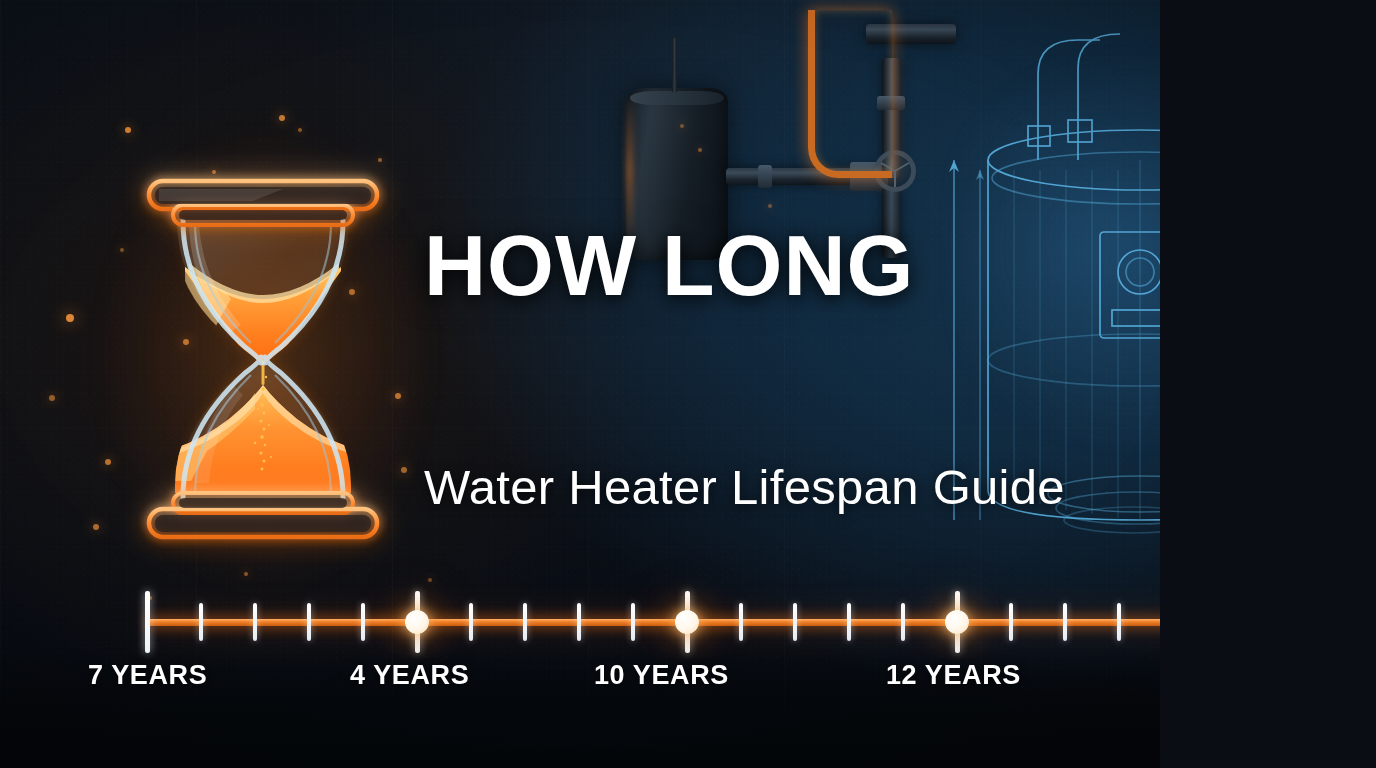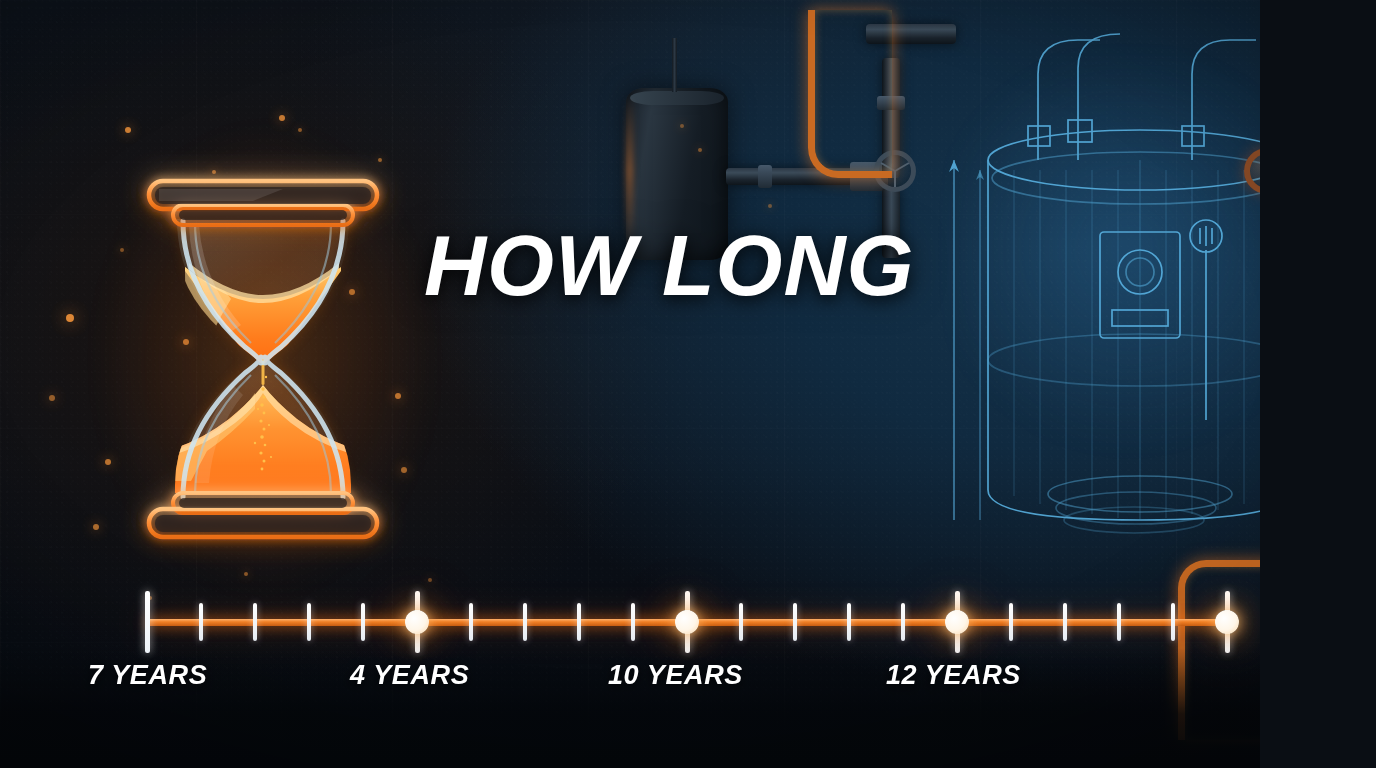--- a/index.html
+++ b/index.html
@@ -2,21 +2,21 @@
 <html><head>
 <meta charset="utf-8">
 <style>
   * { margin:0; padding:0; box-sizing:border-box; }
   html,body { width:1376px; height:768px; overflow:hidden; }
   body {
     background:#0a0e14;
     font-family:"Liberation Sans", sans-serif;
     position:relative;
   }
-  #stage { position:absolute; inset:0; width:1260px; height:768px; overflow:hidden;font-style:italic; }
+  #stage { position:absolute; inset:0; width:1160px; height:768px; overflow:hidden; }
 
   
   .bg-base{
     position:absolute; inset:0;
     background:
       radial-gradient(900px 620px at 1070px 250px, #15344d 0%, #102a40 32%, rgba(10,22,34,0) 72%),
       radial-gradient(620px 520px at 250px 330px, #1c1410 0%, rgba(16,12,10,0) 70%),
       radial-gradient(700px 500px at 760px 160px, #16202c 0%, rgba(12,17,24,0) 70%),
       linear-gradient(180deg,#0c121a 0%, #0b1018 55%, #070b11 100%);
   }
@@ -418,20 +418,21 @@
       <path d="M26 26 L150 26 L120 38 L26 38 Z" fill="#ffffff" opacity=".1"></path>
     </svg>
   </div>
 
   <div class="bg-bottom"></div>
   <div class="vignette"></div>
 
   <div class="headline">
     <span class="l1">How Long</span>
   </div>
+  <div class="subtitle">Water Heater Lifespan Guide</div>
 
   <div class="tl" id="timeline-layer">
       <div class="tl-line" style="left: 147px; top: 619px; width: 1080px;"></div>
       <div class="tl-minor" style="left: 199px; top: 603px;"></div>
       <div class="tl-minor" style="left: 253px; top: 603px;"></div>
       <div class="tl-minor" style="left: 307px; top: 603px;"></div>
       <div class="tl-minor" style="left: 361px; top: 603px;"></div>
       <div class="tl-minor" style="left: 469px; top: 603px;"></div>
       <div class="tl-minor" style="left: 523px; top: 603px;"></div>
       <div class="tl-minor" style="left: 577px; top: 603px;"></div>
@@ -444,21 +445,21 @@
       <div class="tl-minor" style="left: 1063px; top: 603px;"></div>
       <div class="tl-minor" style="left: 1117px; top: 603px;"></div>
       <div class="tl-minor" style="left: 1171px; top: 603px;"></div>
       <div class="tl-major" style="left: 144.5px; top: 591px;"></div>
       <div class="tl-label" style="left: 88px; top: 660px;">7 YEARS</div>
       <div class="tl-major" style="left: 414.5px; top: 591px;"></div>
       <div class="tl-dot" style="left: 405px; top: 610px;"></div>
       <div class="tl-label" style="left: 350px; top: 660px;">4 YEARS</div>
       <div class="tl-major" style="left: 684.5px; top: 591px;"></div>
       <div class="tl-dot" style="left: 675px; top: 610px;"></div>
-      <div class="tl-label" style="left: 608px; top: 660px;">10 YEARS</div>
+      <div class="tl-label" style="left: 594px; top: 660px;">10 YEARS</div>
       <div class="tl-major" style="left: 954.5px; top: 591px;"></div>
       <div class="tl-dot" style="left: 945px; top: 610px;"></div>
       <div class="tl-label" style="left: 886px; top: 660px;">12 YEARS</div>
       <div class="tl-major" style="left: 1224.5px; top: 591px;"></div>
       <div class="tl-dot" style="left: 1215px; top: 610px;"></div>
     </div>
 
 </div>
 
 </body></html>

